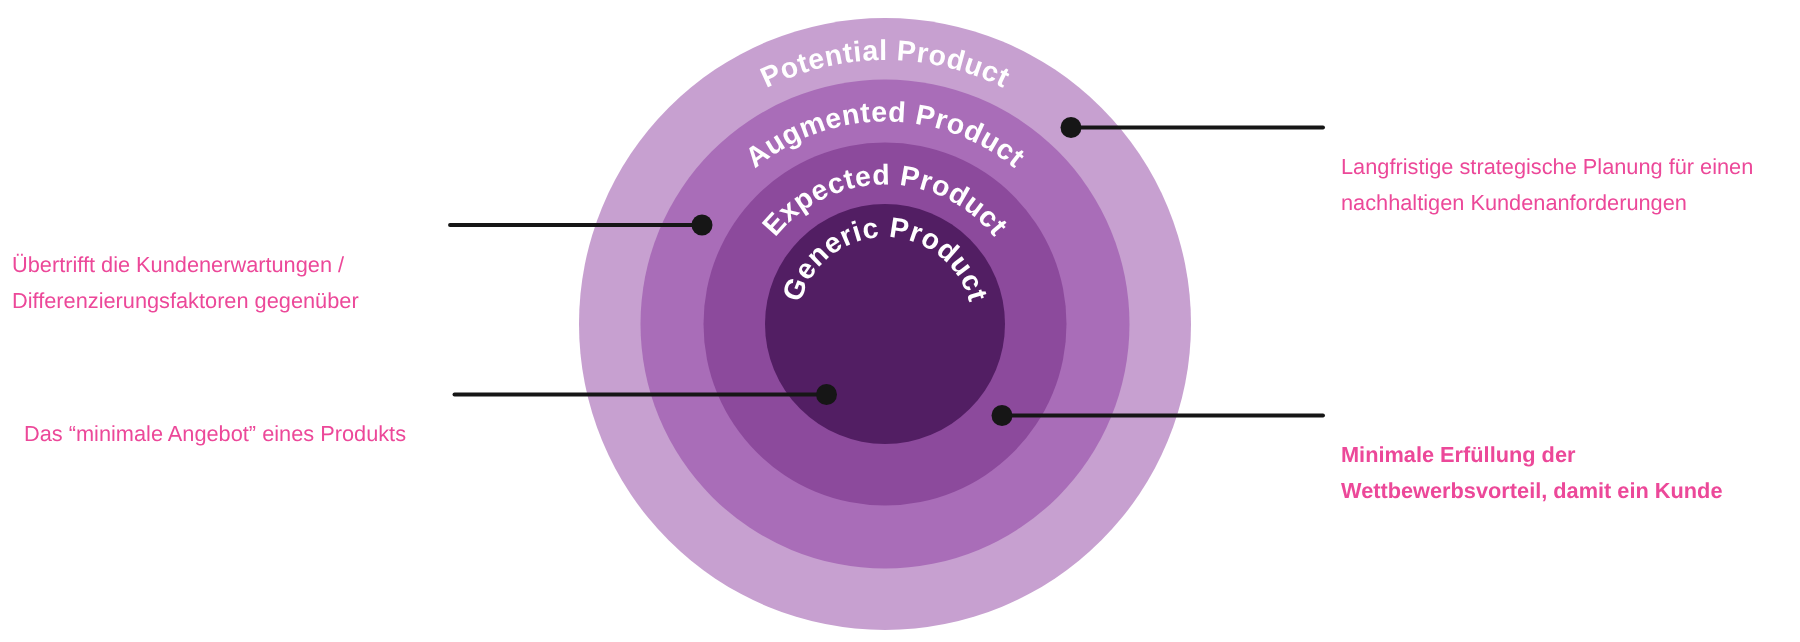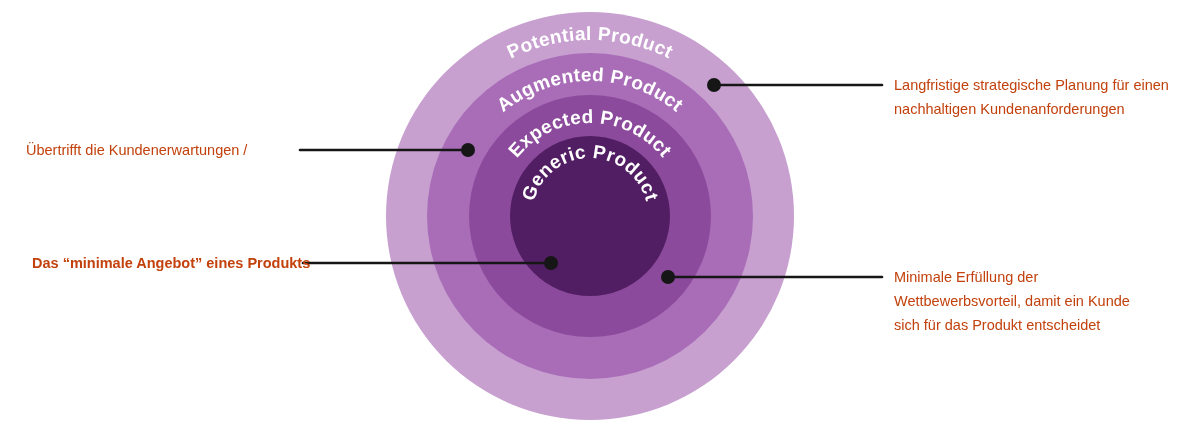--- a/index.html
+++ b/index.html
@@ -38,27 +38,28 @@
   }
   .connector-dot {
     fill: #161616;
     stroke: none;
   }
 
   .annotation {
     position: absolute;
     font-size: 14.5px;
     line-height: 24px;
-    color: #c2410c;
+    color: #ec4899;
     white-space: nowrap;
+    margin-top: 27px;
   }
-  .ann-left-top    { left: 26px;  top: 138px; }
-  .ann-left-bottom { left: 32px;  top: 251px; font-weight: bold; }
+  .ann-left-top    { left: 8px;  top: 138px; }
+  .ann-left-bottom { left: 16px;  top: 251px; }
   .ann-right-top   { left: 894px; top: 73px;  }
-  .ann-right-bottom{ left: 894px; top: 265px; }
+  .ann-right-bottom{ left: 894px; top: 265px; font-weight: bold; }
 </style>
 </head>
 <body>
 
 <div class="stage">
 
   <svg class="diagram-svg" viewBox="0 0 1200 428" aria-hidden="false">
     <defs>
       <path id="arc-potential" d="M 414 216 A 176 176 0 0 1 766 216"></path>
       <path id="arc-augmented" d="M 455 216 A 135 135 0 0 1 725 216"></path>
@@ -105,25 +106,25 @@
     </g>
   </svg>
 
   <div class="annotation ann-right-top">
     <div>Langfristige strategische Planung für einen</div>
     <div>nachhaltigen Kundenanforderungen</div>
   </div>
 
   <div class="annotation ann-left-top">
     <div>Übertrifft die Kundenerwartungen /</div>
+    <div>Differenzierungsfaktoren gegenüber</div>
   </div>
 
   <div class="annotation ann-left-bottom">
     <div>Das “minimale Angebot” eines Produkts</div>
   </div>
 
   <div class="annotation ann-right-bottom">
     <div>Minimale Erfüllung der</div>
     <div>Wettbewerbsvorteil, damit ein Kunde</div>
-    <div>sich für das Produkt entscheidet</div>
   </div>
 
 </div>
 
 </body></html>

